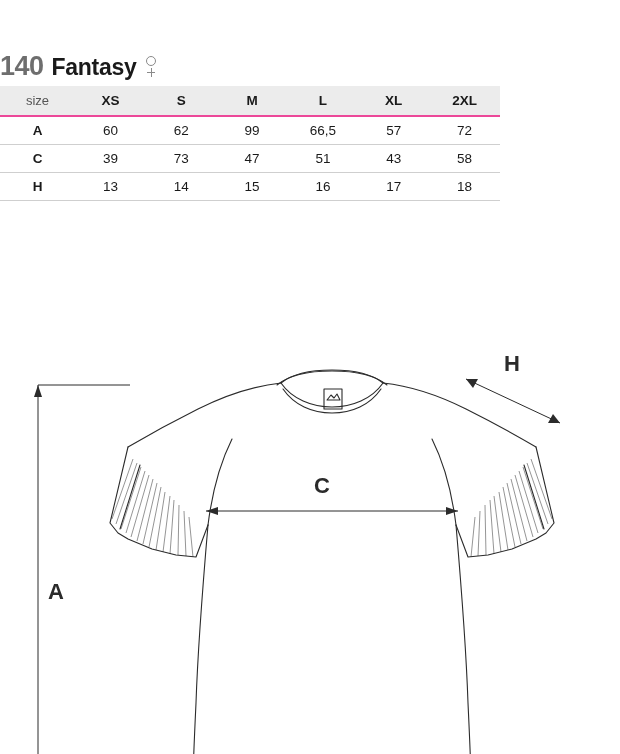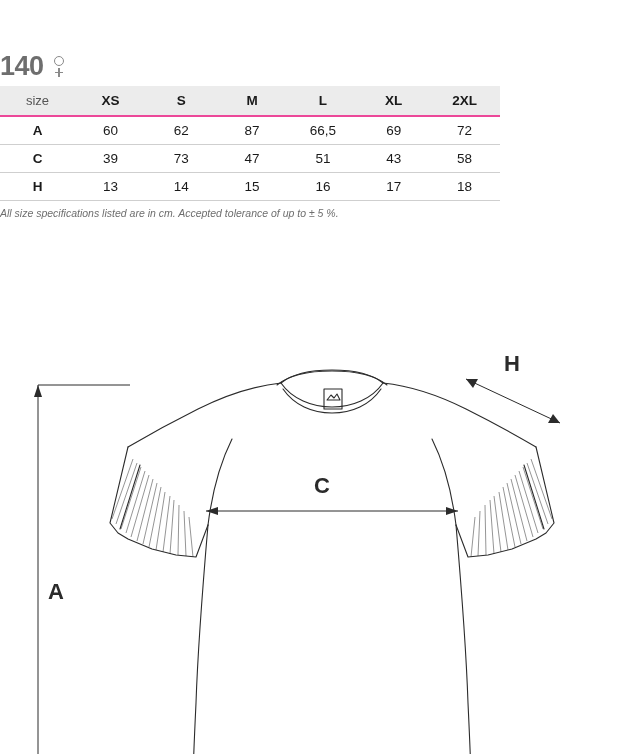--- a/index.html
+++ b/index.html
@@ -153,20 +153,21 @@
     fill: #2b2b2b;
   }
 </style>
 </head>
 <body>
 
 <div class="page">
 
   <div class="title-row">
     <span class="title-code">140</span>
+    <span class="title-name">Fantasy</span>
     <span class="gender-icon">
       <span class="circ"></span>
       <span class="stem"></span>
       <span class="cross"></span>
     </span>
   </div>
 
 
   <table class="size-table">
     <colgroup>
@@ -187,23 +188,23 @@
         <th>L</th>
         <th>XL</th>
         <th>2XL</th>
       </tr>
     </thead>
     <tbody>
       <tr>
         <td class="row-label">A</td>
         <td>60</td>
         <td>62</td>
-        <td>87</td>
+        <td>99</td>
         <td>66,5</td>
-        <td>69</td>
+        <td>57</td>
         <td>72</td>
       </tr>
       <tr>
         <td class="row-label">C</td>
         <td>39</td>
         <td>73</td>
         <td>47</td>
         <td>51</td>
         <td>43</td>
         <td>58</td>
@@ -213,21 +214,20 @@
         <td>13</td>
         <td>14</td>
         <td>15</td>
         <td>16</td>
         <td>17</td>
         <td>18</td>
       </tr>
     </tbody>
   </table>
 
-  <div class="note">All size specifications listed are in cm. Accepted tolerance of up to ± 5 %.</div>
 
   <div class="diagram-wrap">
     <svg class="diagram" width="620" height="454" viewBox="0 0 620 454" xmlns="http://www.w3.org/2000/svg">
 
       <g>
 
         <path class="shirt-line" d="
           M 281,40
           C 281,40 258,44 240,50
           C 222,56 200,64 180,74

